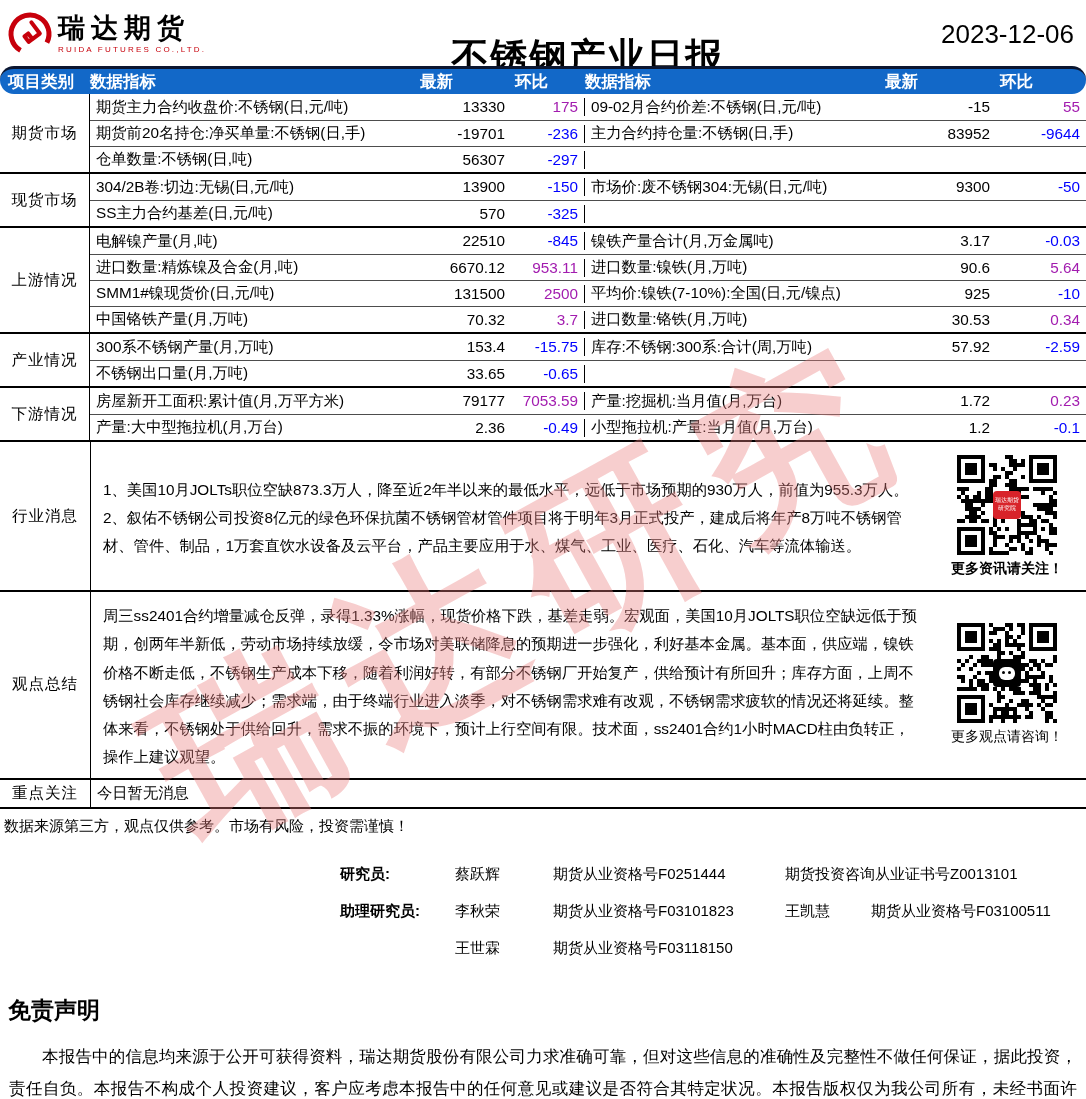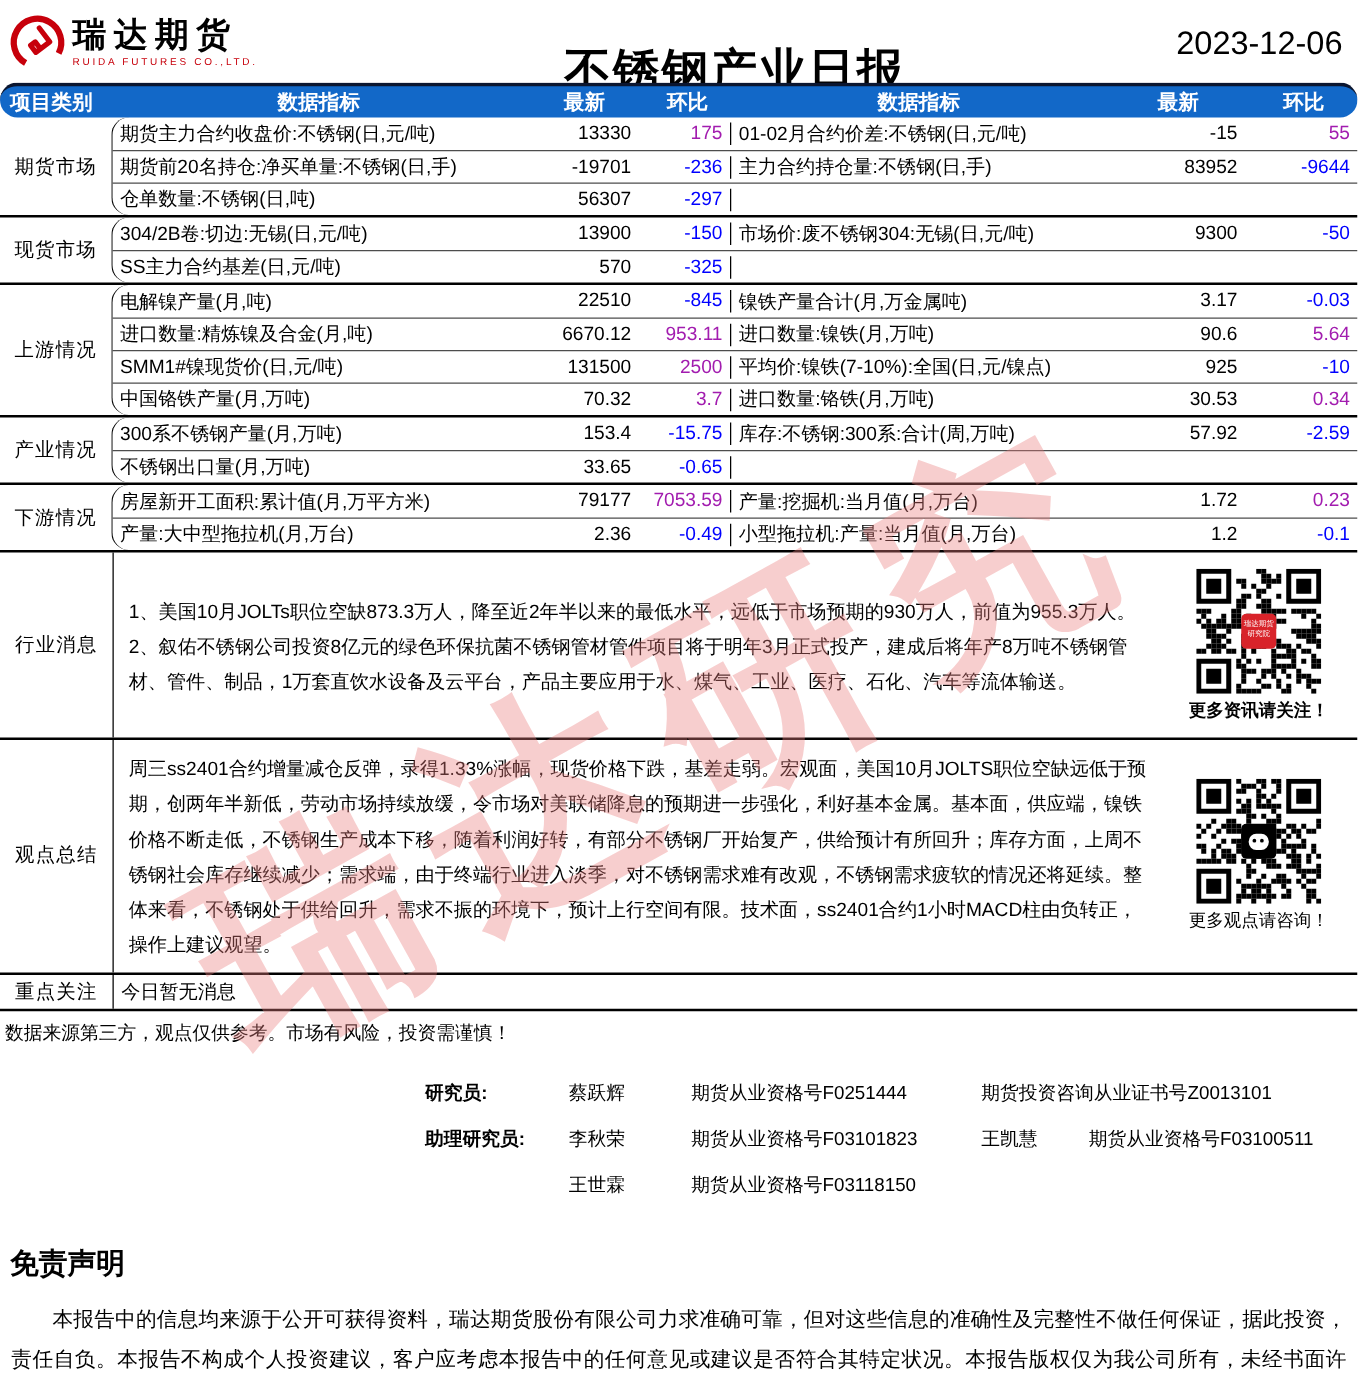--- a/index.html
+++ b/index.html
@@ -13,27 +13,27 @@
   .logo-brand { font-size:27px; font-weight:bold; letter-spacing:6px; line-height:1.1; }
   .logo-sub { font-size:8px; color:#c7000b; letter-spacing:2.2px; margin-top:1px; }
   .rpt-title { flex:1; text-align:center; font-size:37px; font-weight:900; letter-spacing:2px;margin-top:46px; }
   .rpt-date { width:200px; text-align:right; font-size:26px; padding-right:6px; }
 
   
   .tbl { width:1086px; position:relative; z-index:2; }
   .tbl-head { display:grid; grid-template-columns:90px 330px 95px 70px 300px 115px 86px;
     background:#1268C8; color:#fff; font-weight:bold; font-size:16.5px; height:28px;
     align-items:center; border-top:3px solid #0b1630;border-radius:14px; }
-  .tbl-head > div { text-align:center; }
+  .tbl-head > div { }
   .tbl-head > div:first-child { text-align:left; padding-left:8px; }
 
   .t-section { display:flex; border-bottom:2.5px solid #000; position:relative; }
   .t-cat { width:90px; display:flex; align-items:center; justify-content:center;
     font-size:15.5px; letter-spacing:1px; }
-  .t-rows { flex:1; border-left:1.5px solid #000;border-radius:14px; }
+  .t-rows { flex:1; border-left:1.5px solid #000; }
   .t-row { display:grid; grid-template-columns:330px 95px 70px 300px 115px 86px;
     height:26px; align-items:center; font-size:15.3px; }
   .t-row + .t-row { border-top:1px solid #4d4d4d; }
   .c-ind { padding-left:6px; white-space:nowrap; overflow:hidden; }
   .c-val { text-align:right; padding-right:10px; }
   .c-chg { text-align:right; padding-right:6px; }
   .c-chg-l { border-right:1.5px solid #000; }
 
   .bigrow-content { flex:1; border-left:1.5px solid #000; display:flex; }
   .big-text { flex:1; padding:10px 10px 6px 12px; font-size:15.3px; line-height:1.85;
@@ -107,21 +107,21 @@
   </div>
 
   <div id="table-sections">
       <div class="t-section">
         <div class="t-cat">期货市场</div>
         <div class="t-rows">
           <div class="t-row">
             <div class="c-ind">期货主力合约收盘价:不锈钢(日,元/吨)</div>
             <div class="c-val">13330</div>
             <div class="c-chg c-chg-l up">175</div>
-            <div class="c-ind">01-02月合约价差:不锈钢(日,元/吨)</div>
+            <div class="c-ind">09-02月合约价差:不锈钢(日,元/吨)</div>
             <div class="c-val">-15</div>
             <div class="c-chg up">55</div>
           </div>
           <div class="t-row">
             <div class="c-ind">期货前20名持仓:净买单量:不锈钢(日,手)</div>
             <div class="c-val">-19701</div>
             <div class="c-chg c-chg-l down">-236</div>
             <div class="c-ind">主力合约持仓量:不锈钢(日,手)</div>
             <div class="c-val">83952</div>
             <div class="c-chg down">-9644</div>

